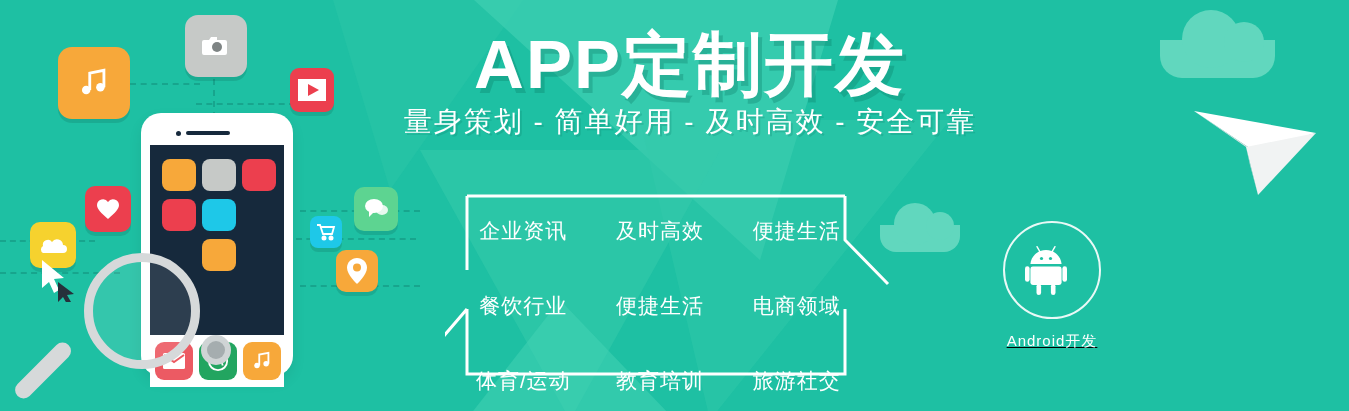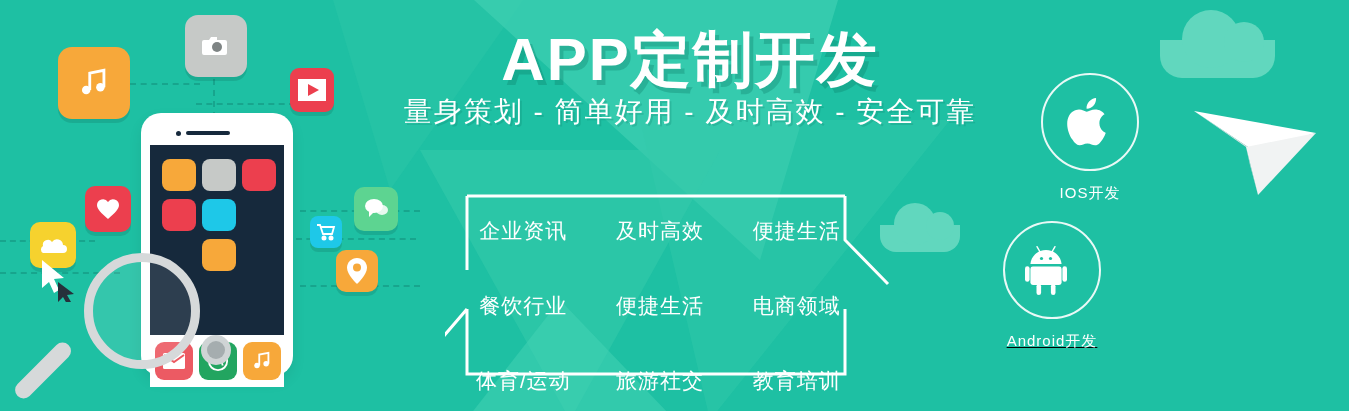--- a/index.html
+++ b/index.html
@@ -136,21 +136,21 @@
     transform:rotate(45deg); transform-origin:top center;
   }
   .cursor { position:absolute; left:40px; top:258px; }
 
   
   .headline {
     position:absolute; left:380px; top:28px; width:620px;
     text-align:center; z-index:5;
   }
   .title {
-    font-size:60px; font-weight:bold; color:#fff; letter-spacing:2px;
+    font-size:69px; font-weight:bold; color:#fff; letter-spacing:2px;
     line-height:1.08;
     text-shadow:4px 5px 0 rgba(10,120,100,.30);
   }
   .subtitle {
     margin-top:0;
     font-size:28px; color:#fff; letter-spacing:2px;
     text-shadow:2px 2px 0 rgba(10,120,100,.22);
   }
 
   
@@ -336,34 +336,25 @@
       <path d="M22 125 L-8 160 M22 125 V190 H400 V125"></path>
     </svg>
     <div class="cat-grid">
       <div class="cat-item">企业资讯</div>
       <div class="cat-item">及时高效</div>
       <div class="cat-item">便捷生活</div>
       <div class="cat-item">餐饮行业</div>
       <div class="cat-item">便捷生活</div>
       <div class="cat-item">电商领域</div>
       <div class="cat-item">体育/运动</div>
+      <div class="cat-item">教育培训</div>
       <div class="cat-item">旅游社交</div>
-      <div class="cat-item">教育培训</div>
-    </div>
-  </div>
-
-  <div class="plat plat-ios">
-    <div class="plat-circle">
-      <svg width="48" height="56" viewBox="0 0 48 56" fill="#fff">
-        <path d="M33.4 29.2c-.06-6 4.9-8.9 5.12-9.04-2.79-4.08-7.13-4.64-8.67-4.7-3.69-.37-7.2 2.17-9.07 2.17-1.87 0-4.75-2.12-7.81-2.06-4.02.06-7.72 2.34-9.79 5.94-4.17 7.24-1.07 17.96 3 23.84 1.99 2.88 4.36 6.11 7.47 5.99 3-.12 4.13-1.94 7.76-1.94 3.62 0 4.65 1.94 7.82 1.88 3.23-.06 5.27-2.93 7.24-5.82 2.28-3.33 3.22-6.56 3.27-6.73-.07-.03-6.27-2.4-6.34-9.53z"></path>
-        <path d="M27.6 11.5c1.65-2 2.77-4.78 2.46-7.55-2.38.1-5.26 1.59-6.97 3.58-1.53 1.76-2.87 4.59-2.51 7.3 2.65.21 5.37-1.35 7.02-3.33z"></path>
-      </svg>
-    </div>
-    <div class="plat-label">IOS开发</div>
-  </div>
+    </div>
+  </div>
+
 
   <div class="plat plat-android">
     <div class="plat-circle">
       <svg width="54" height="54" viewBox="0 0 54 54" fill="#fff">
         <path d="M14 8.5l-2.6-4.6a.7.7 0 011.2-.7l2.7 4.7a17.3 17.3 0 0111.4 0l2.7-4.7a.7.7 0 011.2.7L28 8.5c4.9 2.5 8.2 7.2 8.6 12.6H5.4C5.8 15.7 9.1 11 14 8.5z"></path>
         <circle cx="16.5" cy="15.5" r="1.6" fill="#1ec0a3"></circle>
         <circle cx="25.5" cy="15.5" r="1.6" fill="#1ec0a3"></circle>
         <rect x="5.4" y="23.5" width="31.2" height="18.5" rx="2.4"></rect>
         <rect x="0" y="23.2" width="4.6" height="15.5" rx="2.3"></rect>
         <rect x="37.4" y="23.2" width="4.6" height="15.5" rx="2.3"></rect>

